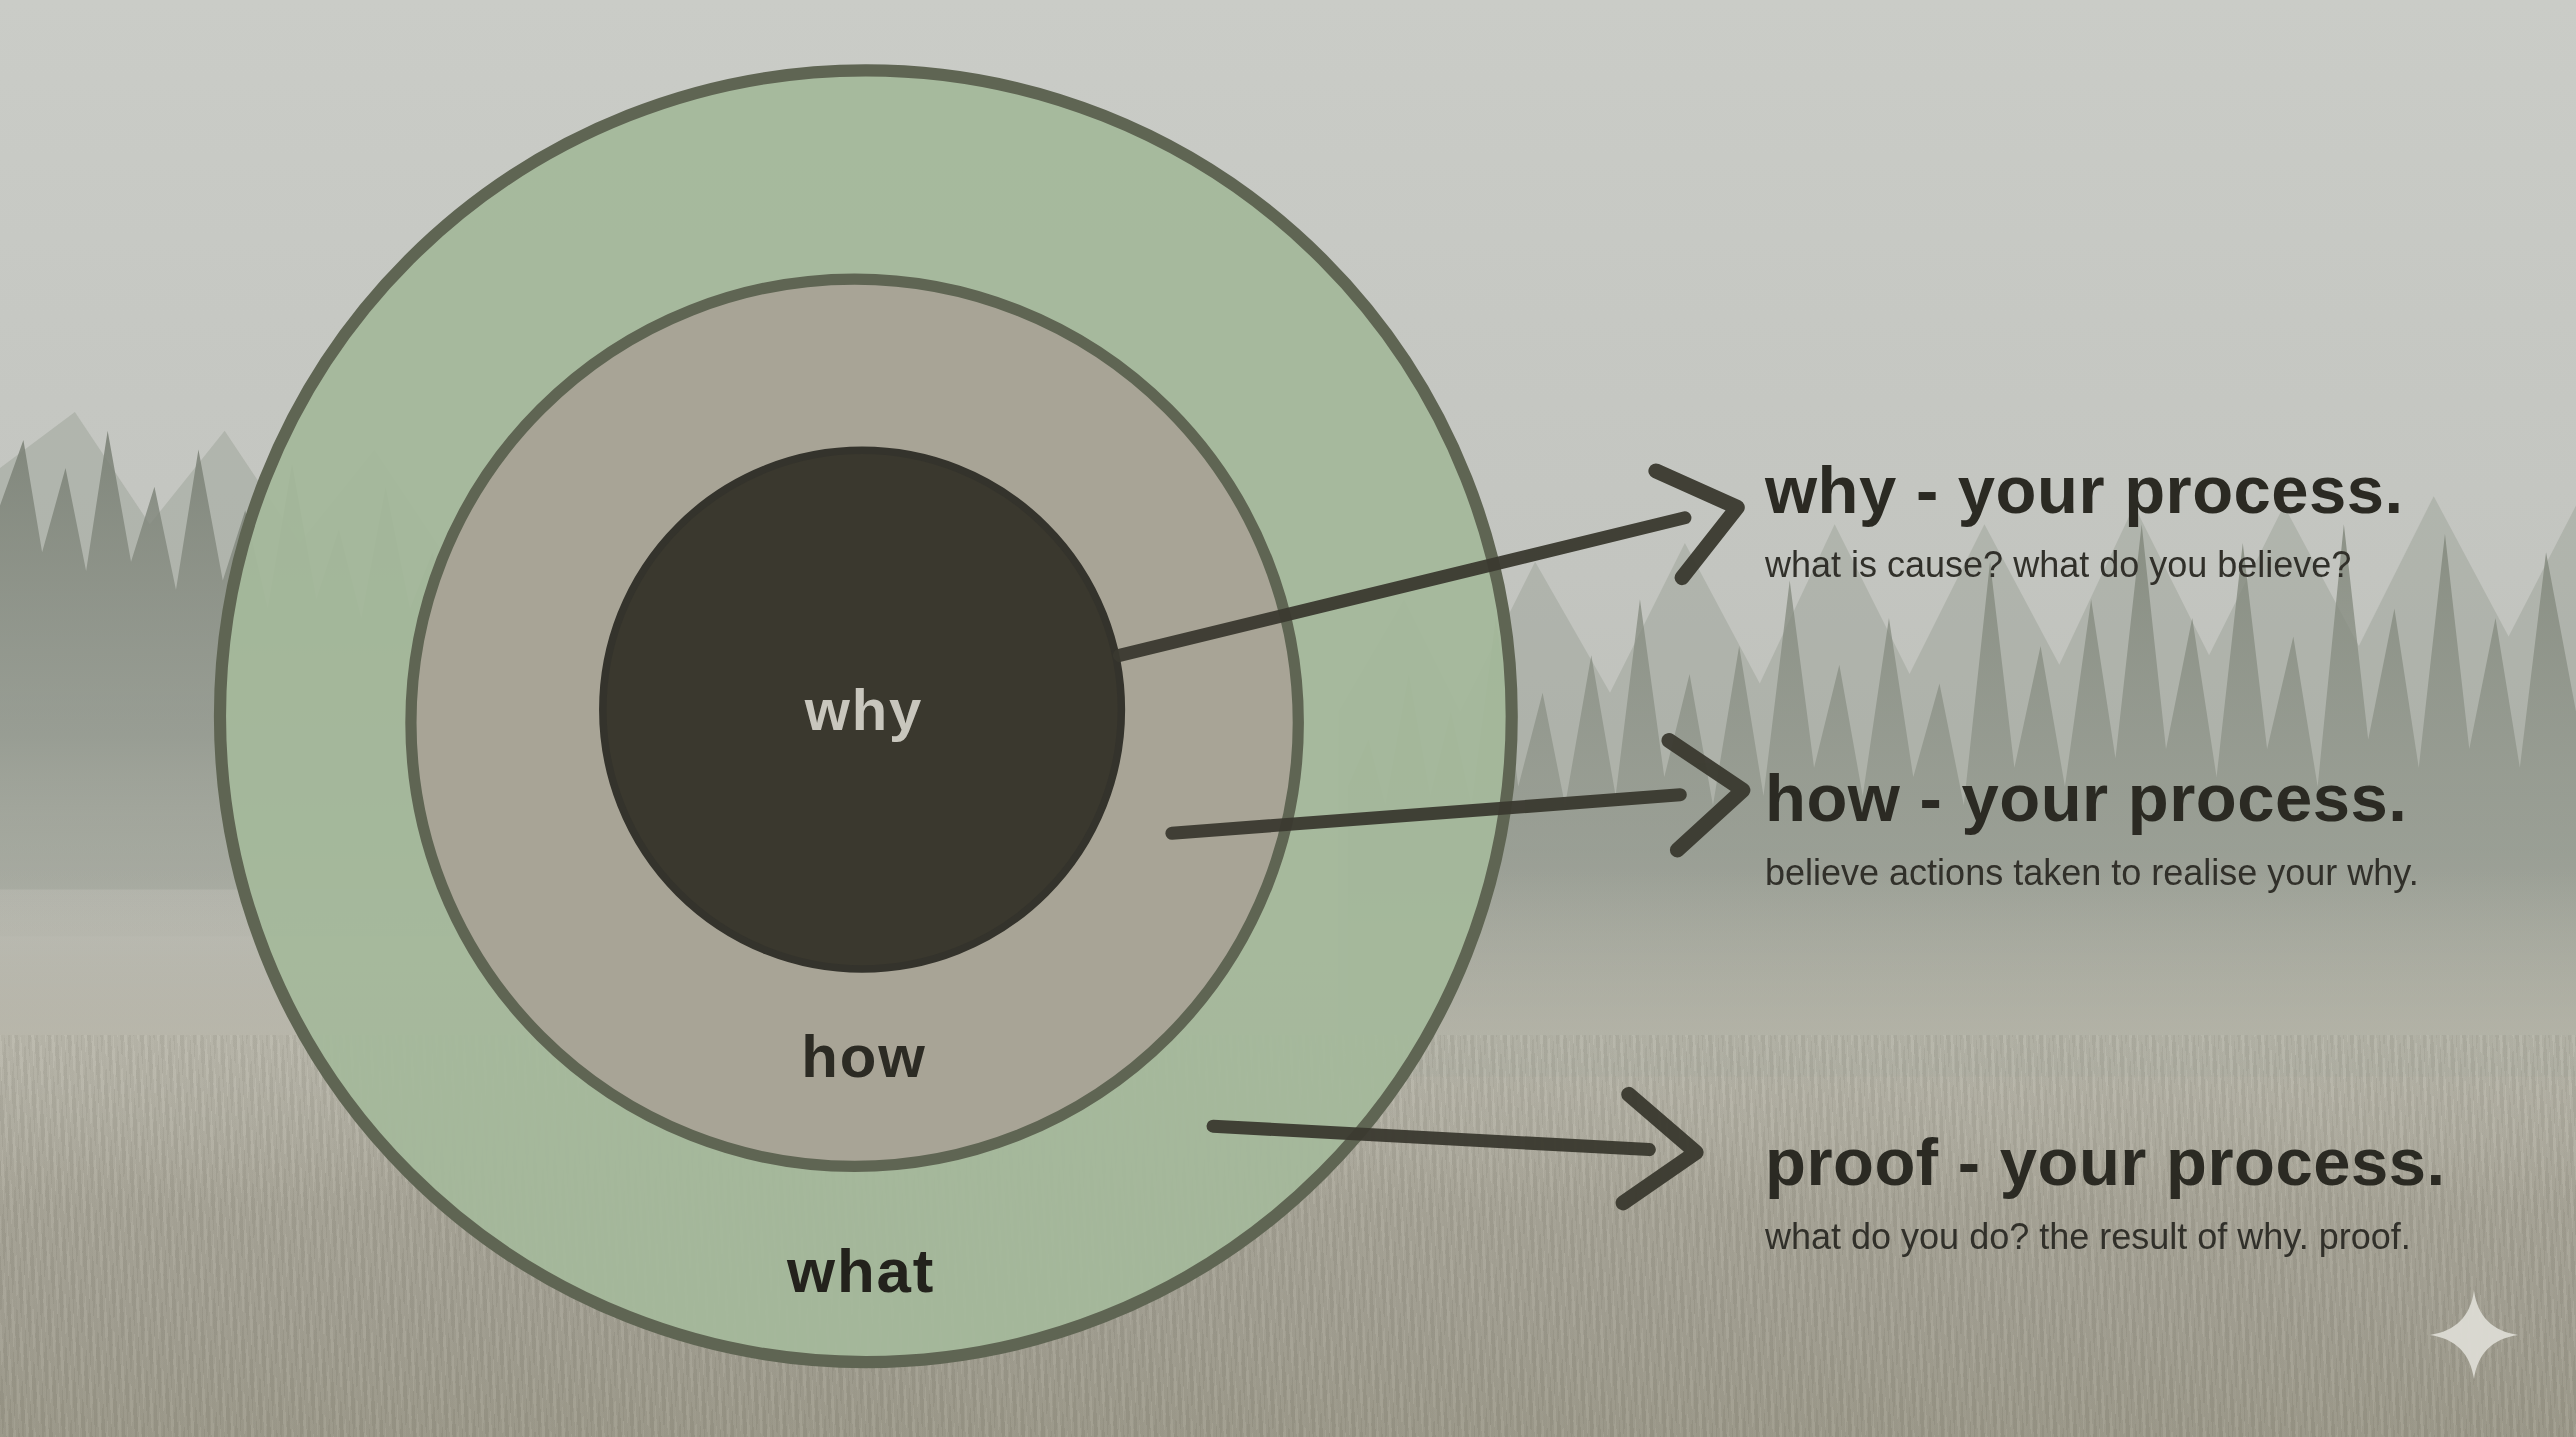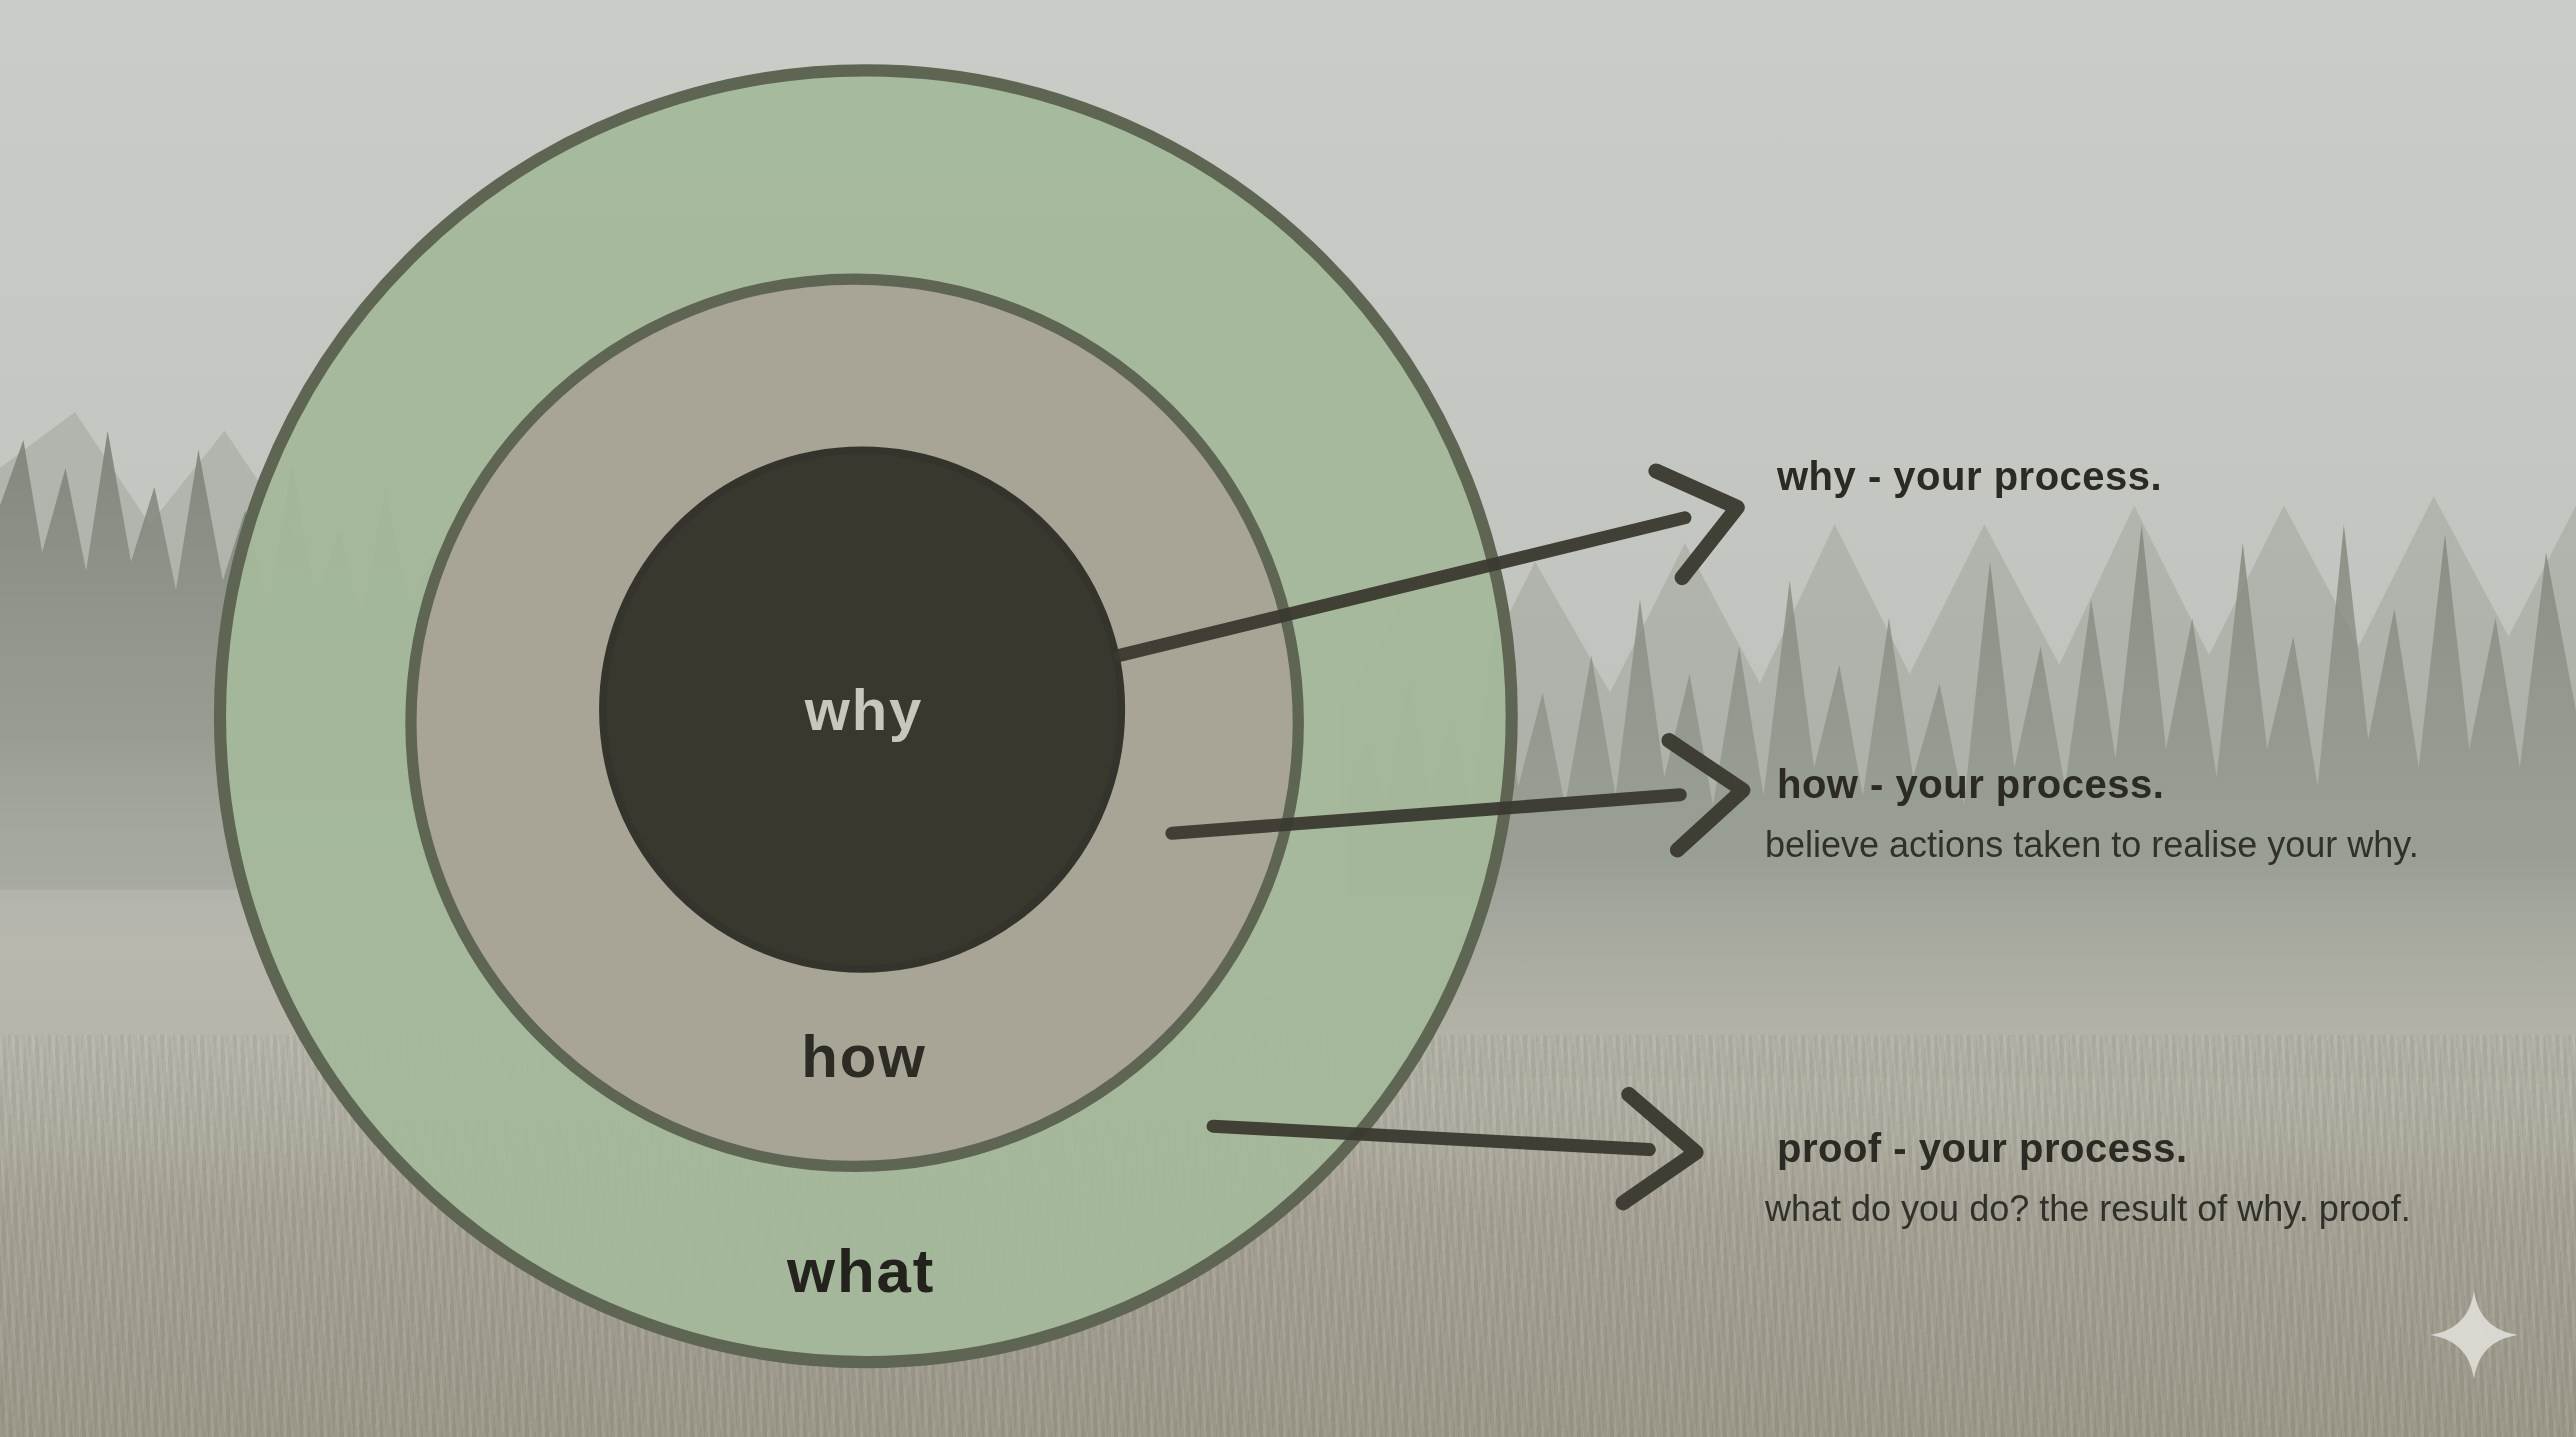--- a/index.html
+++ b/index.html
@@ -52,26 +52,25 @@
     letter-spacing: 2px;
   }
 
   .annotations { position: absolute; inset: 0; }
   .note {
     position: absolute;
     left: 1765px;
     width: 805px;
   }
   .note-title {
-    font-size: 40px;
+    font-size: 67px;
     font-weight: bold;
     line-height: 1.05;
     letter-spacing: 0.5px;
     color: #2b2a23;
-    margin-left: 12px;
   }
   .note-desc {
     margin-top: 19px;
     font-size: 36px;
     font-weight: normal;
     line-height: 1.15;
     color: #31302a;
   }
   .note-why  { top: 455px; }
   .note-how  { top: 763px; }
@@ -166,20 +165,21 @@
         <line x1="1296" y1="1203" x2="1762" y2="1228"></line>
         <polyline points="1740,1169 1812,1231 1734,1285" stroke-width="16"></polyline>
       </g>
     </svg>
   </div>
 
   <div class="annotations">
 
     <div class="note note-why">
       <div class="note-title">why - your process.</div>
+      <div class="note-desc">what is cause? what do you believe?</div>
     </div>
 
     <div class="note note-how">
       <div class="note-title">how - your process.</div>
       <div class="note-desc">believe actions taken to realise your why.</div>
     </div>
 
     <div class="note note-what">
       <div class="note-title">proof - your process.</div>
       <div class="note-desc">what do you do? the result of why. proof.</div>

